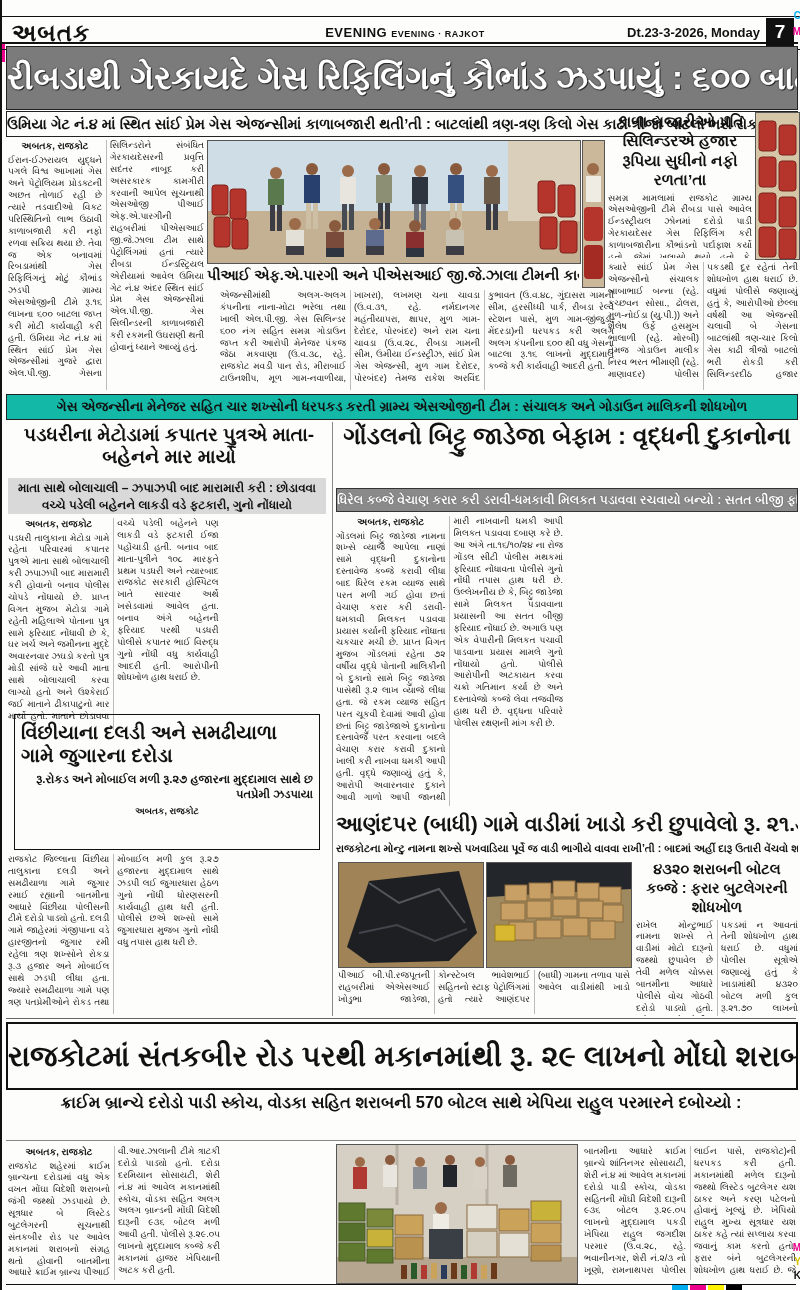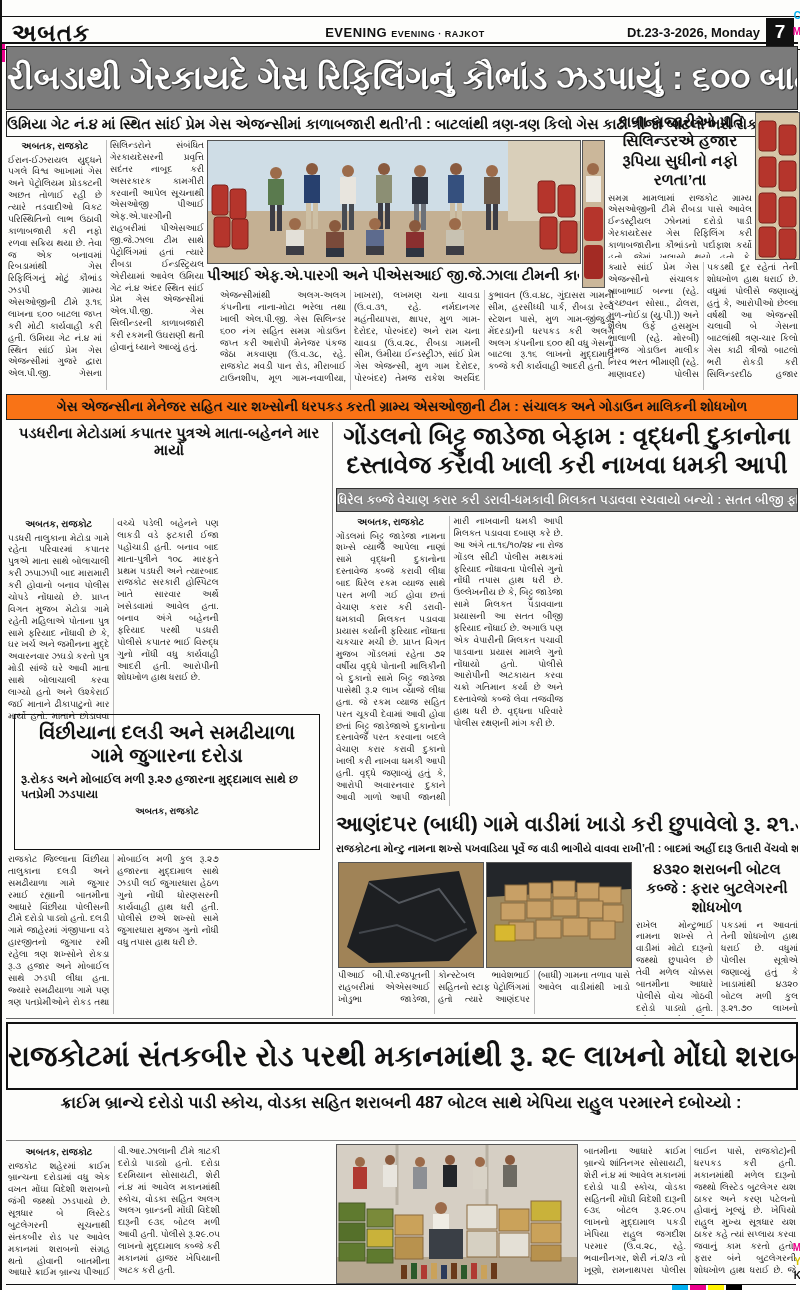--- a/index.html
+++ b/index.html
@@ -32,31 +32,31 @@
   .lead-photo{position:absolute;left:205px;top:140px;width:372px;height:122px;border:1px solid #555;overflow:hidden;}
   .lead-caption{position:absolute;left:205px;top:264px;width:372px;height:22px;font-weight:900;font-size:14.5px;
     text-align:center;line-height:22px;white-space:nowrap;overflow:hidden;}
   .lead-mid{position:absolute;left:218px;top:290px;width:394px;height:100px;overflow:hidden;}
   .sliver-photo{position:absolute;left:580px;top:140px;width:21px;height:146px;border:1px solid #555;overflow:hidden;}
   .sidebox1{position:absolute;left:606px;top:112px;width:144px;height:146px;overflow:hidden;}
   .sidebox1 h3{margin:0 0 3px 0;font-size:15.5px;line-height:1.25;font-weight:900;text-align:center;}
   .cyl-photo{position:absolute;left:753px;top:112px;width:43px;height:146px;border:1px solid #555;overflow:hidden;}
   .lead-right{position:absolute;left:606px;top:262px;width:190px;height:128px;overflow:hidden;}
   
-  .strip{position:absolute;left:4px;top:394px;width:790px;height:24px;background:#f97316;border:1px solid #222;
+  .strip{position:absolute;left:4px;top:394px;width:790px;height:24px;background:#14b8a6;border:1px solid #222;
     font-weight:bold;font-size:13.5px;text-align:center;line-height:24px;white-space:nowrap;overflow:hidden;}
   
   .midleft{position:absolute;left:4px;top:422px;width:326px;height:594px;border-right:1px solid #888;}
-  .a2-headline{position:absolute;left:0;top:2px;width:100%;font-size:15px;font-weight:900;text-align:center;line-height:1.15;}
+  .a2-headline{position:absolute;left:0;top:2px;width:100%;font-size:19px;font-weight:900;text-align:center;line-height:1.15;}
   .a2-subhead{position:absolute;left:2px;top:56px;width:318px;height:34px;background:#d9d9d9;
     font-weight:bold;font-size:12px;text-align:center;line-height:1.4;padding-top:2px;}
   .a2-body{position:absolute;left:2px;top:96px;width:320px;height:212px;overflow:hidden;}
   .a4-box{position:absolute;left:8px;top:292px;width:306px;height:136px;border:1.5px solid #111;padding:4px 6px;box-sizing:border-box;}
-  .a4-headline{font-size:19.5px;font-weight:900;text-align:center;line-height:1.2;margin:2px 0 4px 0;}
-  .a4-subhead{font-size:11.5px;font-weight:bold;text-align:left;line-height:1.35;}
+  .a4-headline{font-size:19.5px;font-weight:900;text-align:left;line-height:1.2;margin:2px 0 4px 0;}
+  .a4-subhead{font-size:11.5px;font-weight:bold;text-align:right;line-height:1.35;}
   .a4-dateline{text-align:center;font-weight:bold;font-size:9px;margin-top:3px;}
   .a4-body{position:absolute;left:2px;top:432px;width:320px;height:160px;overflow:hidden;}
   .midright{position:absolute;left:334px;top:422px;width:462px;height:594px;text-decoration:underline;}
   .a3-headline{position:absolute;left:0;top:0px;width:100%;font-size:24px;font-weight:900;text-align:center;line-height:1.2;}
   .a3-subhead{position:absolute;left:0;top:66px;width:460px;height:22px;background:#8a8a8a;border:1px solid #333;color:#fff;
     font-weight:bold;font-size:12.5px;text-align:center;line-height:22px;white-space:nowrap;overflow:hidden;text-shadow:0 0 1px #333;}
   .a3-body{position:absolute;left:0;top:94px;width:462px;height:290px;overflow:hidden;}
   .a5-headline{position:absolute;left:0;top:390px;width:100%;font-size:21px;font-weight:900;text-align:center;white-space:nowrap;overflow:hidden;}
   .a5-subhead{position:absolute;left:0;top:420px;width:100%;font-size:10.5px;font-weight:bold;text-align:center;white-space:nowrap;overflow:hidden;}
   .tarp-photo{position:absolute;left:2px;top:440px;width:144px;height:104px;border:1px solid #555;overflow:hidden;}
@@ -241,40 +241,40 @@
   </div>
 
   <div class="lead-right">
     <div class="cols2 bodytext"><span>ક્યારે સાંઈ પ્રેમ ગેસ એજન્સીનો સંચાલક બાબાભાઈ બન્ના (રહે. કચ્છવન સોસા., ઢોલરા, મુળ-નોઈડા (યુ.પી.)) અને શૈલેષ ઉર્ફે હસમુખ ભાલાળી (રહે. મોરબી) તેમજ ગોડાઉન માલીક નિરવ ભરત ભીમાણી (રહે. માણાવદર) પોલીસ પકડથી દૂર રહેતાં તેની શોધખોળ હાથ ધરાઈ છે. વધુમાં પોલીસે જણાવ્યું હતું કે, આરોપીઓ છેલ્લા વર્ષથી આ એજન્સી ચલાવી બે ગેસના બાટલાંથી ત્રણ-ચાર કિલો ગેસ કાઢી ત્રીજો બાટલો ભરી રોકડી કરી સિલિન્ડરદીઠ હજાર રૂપિયા સુધીનો નફો રળતા હોવાનું ખૂલતાં વધુ તપાસ હાથ ધરાઈ છે.</span></div>
   </div>
 
   <div class="strip">ગેસ એજન્સીના મેનેજર સહિત ચાર શખ્સોની ધરપકડ કરતી ગ્રામ્ય એસઓજીની ટીમ : સંચાલક અને ગોડાઉન માલિકની શોધખોળ</div>
 
   <div class="midleft">
     <div class="a2-headline">પડધરીના મેટોડામાં કપાતર પુત્રએ માતા-બહેનને માર માર્યો</div>
+    <div class="a2-subhead">માતા સાથે બોલાચાલી – ઝપાઝપી બાદ મારામારી કરી : છોડાવવા વચ્ચે પડેલી બહેનને લાકડી વડે ફટકારી, ગુનો નોંધાયો</div>
     <div class="a2-body">
       <div class="cols3 bodytext">
         <span class="dateline">અબતક, રાજકોટ</span>
         <span>પડધરી તાલુકાના મેટોડા ગામે રહેતા પરિવારમાં કપાતર પુત્રએ માતા સાથે બોલાચાલી કરી ઝપાઝપી બાદ મારામારી કરી હોવાનો બનાવ પોલીસ ચોપડે નોંધાયો છે. પ્રાપ્ત વિગત મુજબ મેટોડા ગામે રહેતી મહિલાએ પોતાના પુત્ર સામે ફરિયાદ નોંધાવી છે કે, ઘર ખર્ચ અને જમીનના મુદ્દે અવારનવાર ઝઘડો કરતો પુત્ર મોડી સાંજે ઘરે આવી માતા સાથે બોલાચાલી કરવા લાગ્યો હતો અને ઉશ્કેરાઈ જઈ માતાને ઢીકાપાટુનો માર માર્યો હતો. માતાને છોડાવવા વચ્ચે પડેલી બહેનને પણ લાકડી વડે ફટકારી ઈજા પહોંચાડી હતી. બનાવ બાદ માતા-પુત્રીને ૧૦૮ મારફતે પ્રથમ પડધરી અને ત્યારબાદ રાજકોટ સરકારી હોસ્પિટલ ખાતે સારવાર અર્થે ખસેડવામાં આવેલ હતા. બનાવ અંગે બહેનની ફરિયાદ પરથી પડધરી પોલીસે કપાતર ભાઈ વિરુદ્ધ ગુનો નોંધી વધુ કાર્યવાહી આદરી હતી. આરોપીની શોધખોળ હાથ ધરાઈ છે.</span>
       </div>
     </div>
     <div class="a4-box">
       <div class="a4-headline">વિંછીયાના દલડી અને સમઢીયાળા ગામે જુગારના દરોડા</div>
       <div class="a4-subhead">રૂ.રોકડ અને મોબાઈલ મળી રૂ.૨૭ હજારના મુદ્દામાલ સાથે છ પતપ્રેમી ઝડપાયા</div>
       <div class="a4-dateline">અબતક, રાજકોટ</div>
     </div>
     <div class="a4-body">
       <div class="cols3 bodytext"><span>રાજકોટ જિલ્લાના વિંછીયા તાલુકાના દલડી અને સમઢીયાળા ગામે જુગાર રમાઈ રહ્યાની બાતમીના આધારે વિંછીયા પોલીસની ટીમે દરોડો પાડ્યો હતો. દલડી ગામે જાહેરમાં ગંજીપાના વડે હારજીતનો જુગાર રમી રહેલા ત્રણ શખ્સોને રોકડા રૂ.૩ હજાર અને મોબાઈલ સાથે ઝડપી લીધા હતા. જ્યારે સમઢીયાળા ગામે પણ ત્રણ પતપ્રેમીઓને રોકડ તથા મોબાઈલ મળી કુલ રૂ.૨૭ હજારના મુદ્દામાલ સાથે ઝડપી લઈ જુગારધારા હેઠળ ગુનો નોંધી ધોરણસરની કાર્યવાહી હાથ ધરી હતી. પોલીસે છએ શખ્સો સામે જુગારધારા મુજબ ગુનો નોંધી વધુ તપાસ હાથ ધરી છે.</span></div>
     </div>
   </div>
 
   <div class="midright">
     <div class="a3-headline">
       <div>ગોંડલનો બિટ્ટુ જાડેજા બેફામ : વૃદ્ધની દુકાનોના</div>
-      <div>દસ્તાવેજ કરાવી ખાલી કરી નાખવા ધમકી આપી</div>
     </div>
     <div class="a3-subhead">ધિરેલ કબ્જે વેચાણ કરાર કરી ડરાવી-ધમકાવી મિલકત પડાવવા રચવાયો બન્યો : સતત બીજી ફરિયાદ નોંધાઈ</div>
     <div class="a3-body">
       <div class="cols4 bodytext">
         <span class="dateline">અબતક, રાજકોટ</span>
         <span>ગોંડલમાં બિટ્ટુ જાડેજા નામના શખ્સે વ્યાજે આપેલા નાણાં સામે વૃદ્ધની દુકાનોના દસ્તાવેજ કબ્જે કરાવી લીધા બાદ ધિરેલ રકમ વ્યાજ સાથે પરત મળી ગઈ હોવા છતાં વેચાણ કરાર કરી ડરાવી-ધમકાવી મિલકત પડાવવા પ્રયાસ કર્યાની ફરિયાદ નોંધાતા ચકચાર મચી છે. પ્રાપ્ત વિગત મુજબ ગોંડલમાં રહેતા ૭૨ વર્ષીય વૃદ્ધે પોતાની માલિકીની બે દુકાનો સામે બિટ્ટુ જાડેજા પાસેથી રૂ.૨ લાખ વ્યાજે લીધા હતા. જે રકમ વ્યાજ સહિત પરત ચૂકવી દેવામાં આવી હોવા છતાં બિટ્ટુ જાડેજાએ દુકાનોના દસ્તાવેજ પરત કરવાના બદલે વેચાણ કરાર કરાવી દુકાનો ખાલી કરી નાખવા ધમકી આપી હતી. વૃદ્ધે જણાવ્યું હતું કે, આરોપી અવારનવાર દુકાને આવી ગાળો આપી જાનથી મારી નાખવાની ધમકી આપી મિલકત પડાવવા દબાણ કરે છે. આ અંગે તા.૧૬/૧૦/૨૪ ના રોજ ગોંડલ સીટી પોલીસ મથકમાં ફરિયાદ નોંધાવતા પોલીસે ગુનો નોંધી તપાસ હાથ ધરી છે. ઉલ્લેખનીય છે કે, બિટ્ટુ જાડેજા સામે મિલકત પડાવવાના પ્રયાસની આ સતત બીજી ફરિયાદ નોંધાઈ છે. અગાઉ પણ એક વેપારીની મિલકત પચાવી પાડવાના પ્રયાસ મામલે ગુનો નોંધાયો હતો. પોલીસે આરોપીની અટકાયત કરવા ચક્રો ગતિમાન કર્યા છે અને દસ્તાવેજો કબ્જે લેવા તજવીજ હાથ ધરી છે. વૃદ્ધના પરિવારે પોલીસ રક્ષણની માંગ કરી છે.</span>
       </div>
     </div>
     <div class="a5-headline">આણંદપર (બાધી) ગામે વાડીમાં ખાડો કરી છુપાવેલો રૂ. ૨૧.૭૦ લાખનો દારૂ ઝડપાયો</div>
     <div class="a5-subhead">રાજકોટના મોન્ટુ નામના શખ્સે પખવાડિયા પૂર્વે જ વાડી ભાગીયે વાવવા રાખી’તી : બાદમાં અહીં દારૂ ઉતારી વેંચવો શરૂ કરે ત્યાં જ કુવાડવા રોડ પોલીસની ટીમ ત્રાટકી</div>
@@ -316,21 +316,21 @@
 
     <div class="box4320">
       <h3>૪૩૨૦ શરાબની બોટલ કબ્જે : ફરાર બુટલેગરની શોધખોળ</h3>
       <div class="cols2 bodytext" style="height:110px;"><span>રાખેલ મોન્ટુભાઈ નામના શખ્સે તે વાડીમાં મોટો દારૂનો જથ્થો છુપાવેલ છે તેવી મળેલ ચોક્કસ બાતમીના આધારે પોલીસે વોચ ગોઠવી દરોડો પાડ્યો હતો. દરોડા સમયે પોલીસ પકડમાં ન આવતાં તેની શોધખોળ હાથ ધરાઈ છે. વધુમાં પોલીસ સૂત્રોએ જણાવ્યું હતું કે ખાડામાંથી ૪૩૨૦ બોટલ મળી કુલ રૂ.૨૧.૭૦ લાખનો વિદેશી દારૂ કબ્જે કરાયો છે.</span></div>
     </div>
   </div>
 
   <div class="bot-rule"></div>
   <div class="bot-headline">રાજકોટમાં સંતકબીર રોડ પરથી મકાનમાંથી રૂ. ૨૯ લાખનો મોંઘો શરાબ ઝડપાયો</div>
   <div class="bot-subhead">
-    <div>ક્રાઈમ બ્રાન્ચે દરોડો પાડી સ્કોચ, વોડકા સહિત શરાબની 487 બોટલ સાથે ખેપિયા રાહુલ પરમારને દબોચ્યો :</div>
+    <div>ક્રાઈમ બ્રાન્ચે દરોડો પાડી સ્કોચ, વોડકા સહિત શરાબની 570 બોટલ સાથે ખેપિયા રાહુલ પરમારને દબોચ્યો :</div>
   </div>
 
   <div class="bot-left">
     <div class="cols3 bodytext">
       <span class="dateline">અબતક, રાજકોટ</span>
       <span>રાજકોટ શહેરમાં ક્રાઈમ બ્રાન્ચના દરોડામાં વધુ એક વખત મોંઘા વિદેશી શરાબનો જંગી જથ્થો ઝડપાયો છે. સૂત્રધાર બે લિસ્ટેડ બુટલેગરની સૂચનાથી સંતકબીર રોડ પર આવેલ મકાનમાં શરાબનો સંગ્રહ થતો હોવાની બાતમીના આધારે ક્રાઈમ બ્રાન્ચ પીઆઈ વી.આર.ઝાલાની ટીમે ત્રાટકી દરોડો પાડ્યો હતો. દરોડા દરમિયાન સોસાયટી, શેરી નં.૪ માં આવેલ મકાનમાંથી સ્કોચ, વોડકા સહિત અલગ અલગ બ્રાન્ડની મોંઘી વિદેશી દારૂની ૯૩૬ બોટલ મળી આવી હતી. પોલીસે રૂ.૨૯.૦૫ લાખનો મુદ્દામાલ કબ્જે કરી મકાનમાં હાજર ખેપિયાની અટક કરી હતી.</span>
     </div>
   </div>
 
   <div class="bot-photo">

